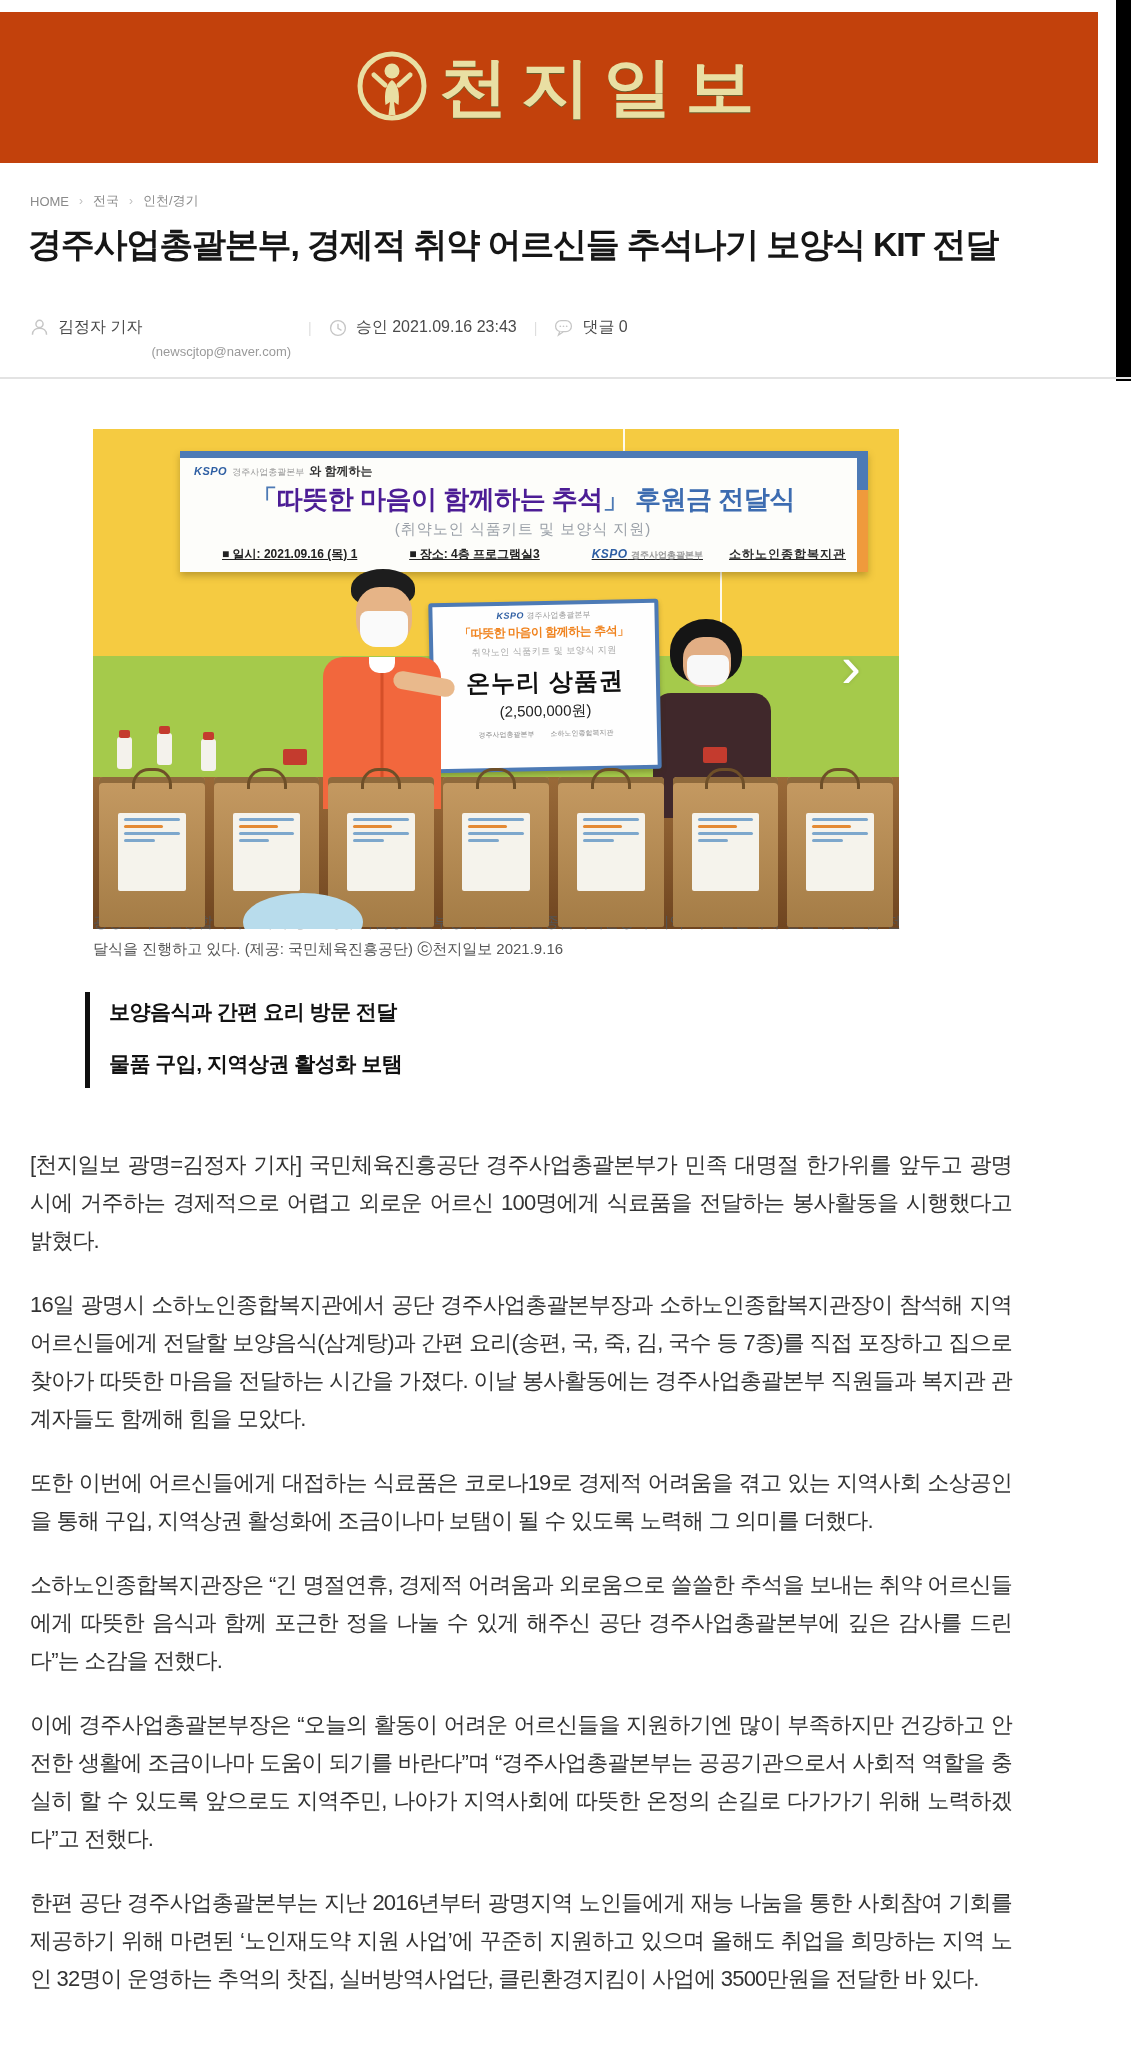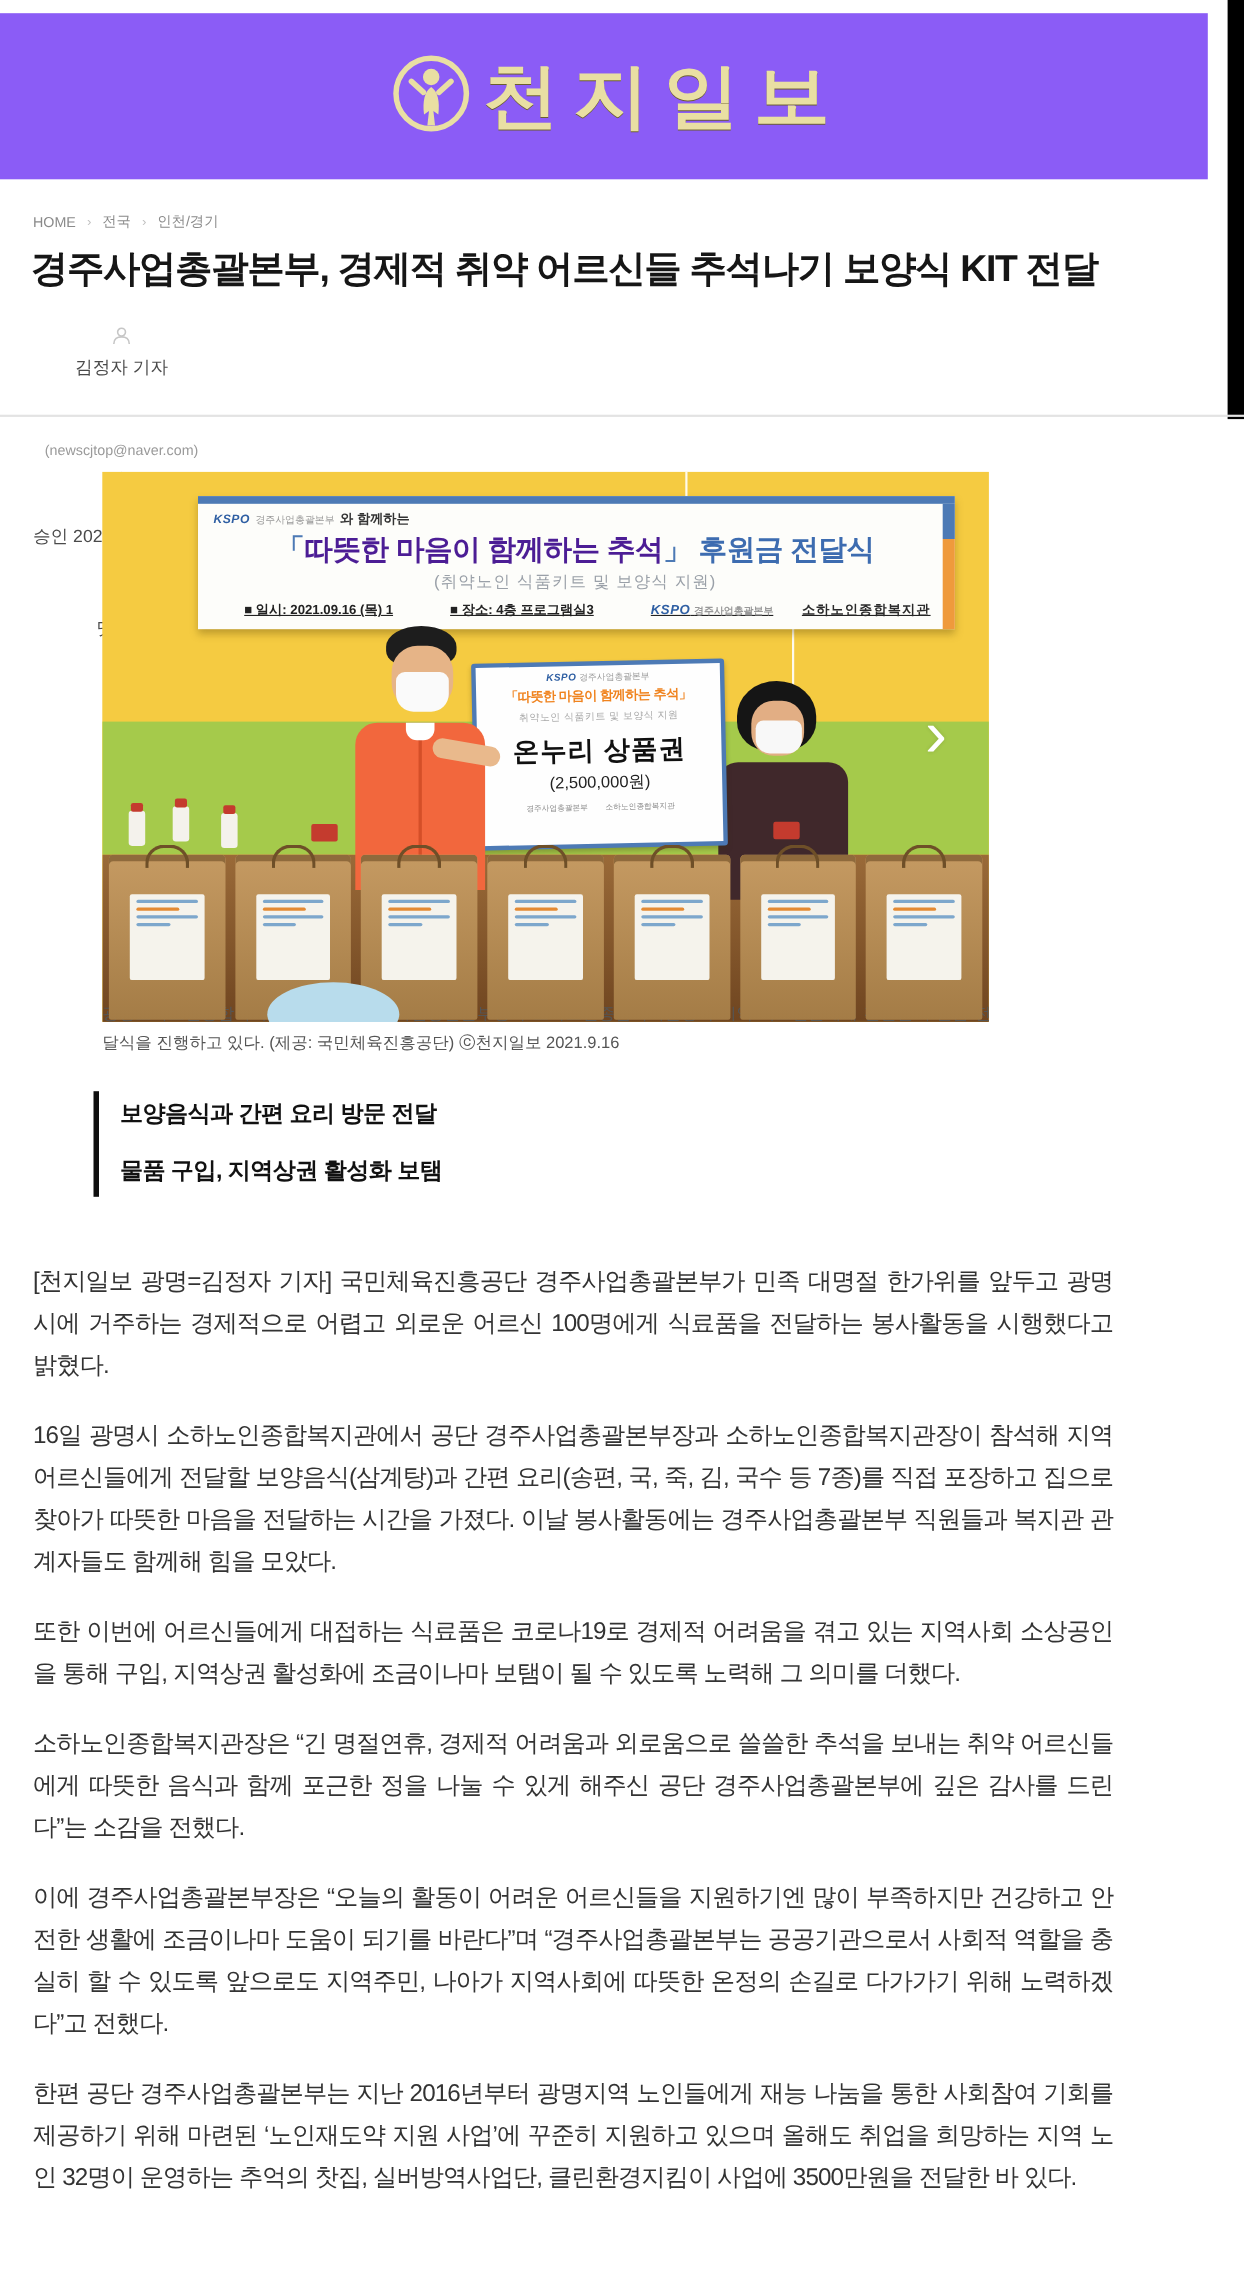--- a/index.html
+++ b/index.html
@@ -4,39 +4,39 @@
 <style>
   * { margin:0; padding:0; box-sizing:border-box; }
   html,body { background:#ffffff; }
   body {
     width:1131px; height:2067px; position:relative; overflow:hidden;
     font-family:"Liberation Sans","DejaVu Sans",sans-serif; color:#333;
   }
   
   .masthead {
     position:absolute; left:0; top:12px; width:1098px; height:151px;
-    background:#8b5cf6; display:flex; align-items:center; justify-content:center;
+    background:#c2410c; display:flex; align-items:center; justify-content:center;
   }
   .logo { display:flex; align-items:center; gap:10px; text-decoration:none; cursor:pointer; }
   .logo-text {
     font-size:64px; font-weight:700; color:#e9dfa3; letter-spacing:12px;
     text-shadow:0 1px 0 #6b5f2e; transform:scaleX(1.08); transform-origin:left center;
   }
   .right-strip { position:absolute; left:1116px; top:0; width:15px; height:381px; background:#000; }
   
   .breadcrumb { position:absolute; left:30px; top:192px; font-size:13px; color:#8a8a8a; display:flex; gap:10px; align-items:center; }
   .breadcrumb .crumb { cursor:pointer; }
   .breadcrumb .sep { color:#c0c0c0; font-size:12px; }
   
   .title {
     position:absolute; left:28px; top:222px; width:1078px;
     font-size:34px; font-weight:700; color:#161616; letter-spacing:-1.2px; line-height:1.3;
     white-space:nowrap;
   }
-  .byline { position:absolute; left:30px; top:296px; display:flex; align-items:center; gap:9px;flex-direction:column; }
+  .byline { position:absolute; left:30px; top:296px; display:flex; align-items:center; gap:9px; }
   .byline svg { display:block; }
   .byline .author { font-size:16px; color:#4a4a4a; }
   .byline .email { font-size:13px; color:#9a9a9a;margin-top:48px; }
   .byline .bar { color:#dedede; font-size:14px; margin:0 8px; }
   .byline .meta { font-size:16px; color:#4a4a4a; }
   .divider { position:absolute; left:0; top:377px; width:1131px; height:2px; background:#e3e3e3; border:none; }
   
   .photo { position:absolute; left:93px; top:429px; width:806px; height:500px; overflow:hidden; background:#f5cb41; }
   .wall-green { position:absolute; left:0; top:227px; width:100%; height:121px; background:#a5ca4b; z-index:0; }
   .table-wood { position:absolute; left:0; top:348px; width:100%; height:152px; background:linear-gradient(#9a6a38,#6f4520); z-index:0; }

